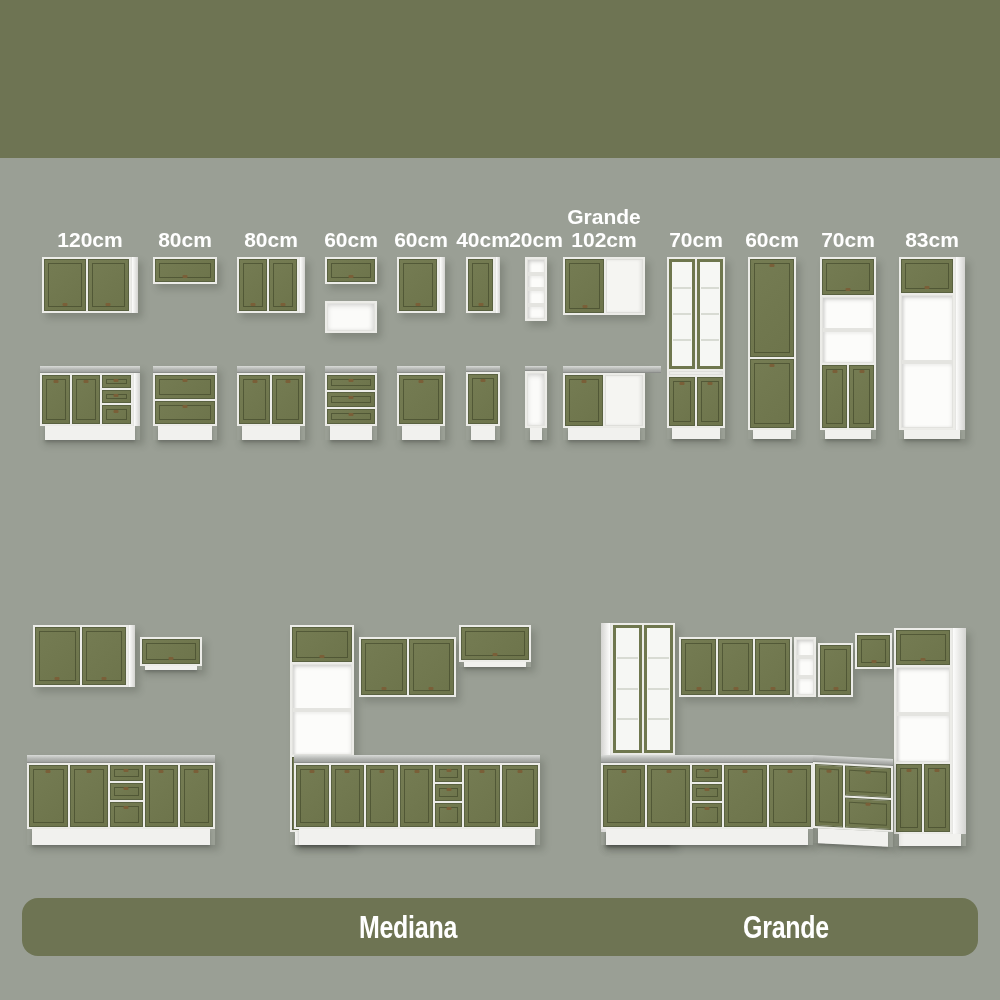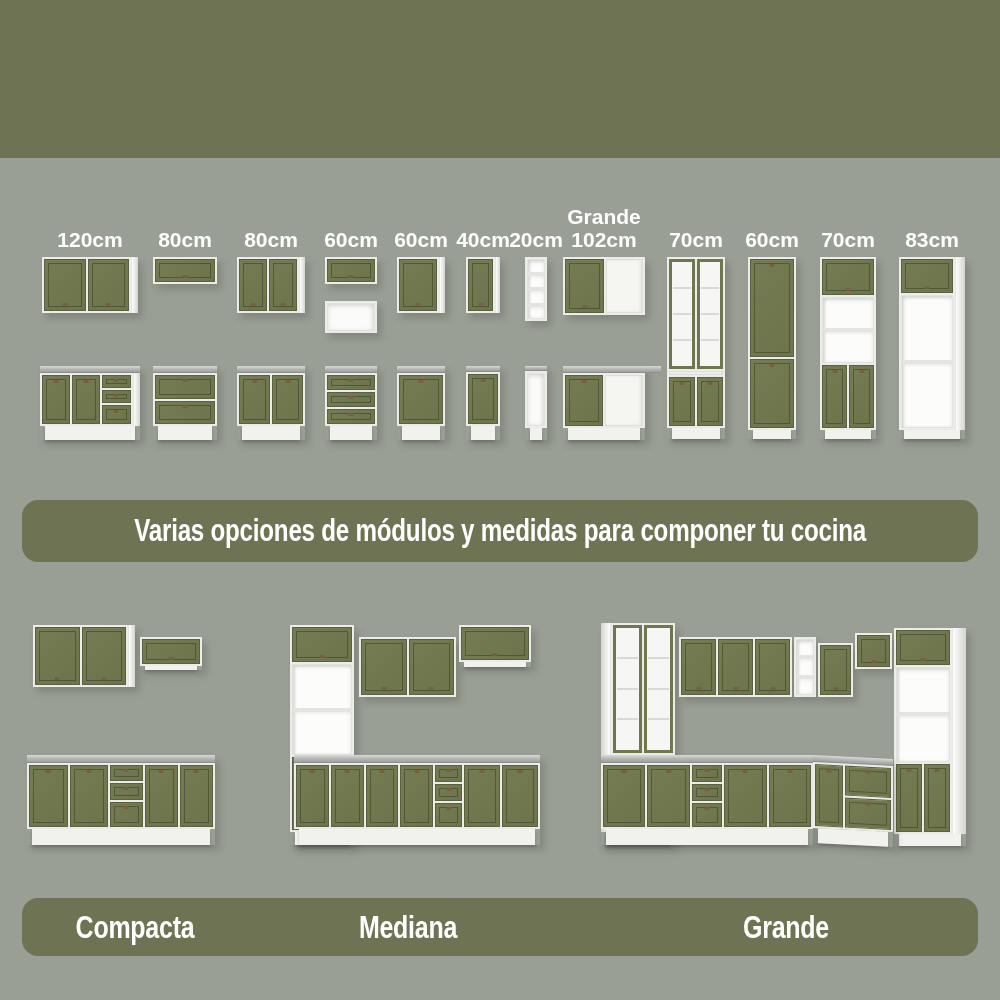--- a/index.html
+++ b/index.html
@@ -417,25 +417,20 @@
                 </div>
               </div>
             </div>
             <div class="side" style="width: 9px;"></div>
           </div>
           <div class="plinth" style="height: 9px;"></div>
         </div>
       </div>
     </div>
 
-  <div class="banner banner-top">
-    <div class="banner-text">
-      <span class="cond">Varias opciones de módulos y medidas para componer tu cocina</span>
-    </div>
-  </div>
 
   <div class="kitchens" id="kitchens">
       <div class="kgroup">
         <div class="cab" style="width: 102px; height: 62px; left: 33px; top: 35px;">
           <div class="mid">
             <div class="body">
               <div class="row" style="flex: 1 1 0%;">
                 <div class="cell c-door" style="flex: 1 1 0%;"></div>
                 <div class="cell c-door" style="flex: 1 1 0%;"></div>
               </div>
@@ -682,18 +677,17 @@
                 </div>
               </div>
             </div>
           </div>
           <div class="plinth" style="height: 15px;"></div>
         </div>
       </div>
     </div>
 
   <div class="banner banner-bottom">
-    <span class="klabel klabel-0"><span class="cond">Compacta</span></span>
     <span class="klabel klabel-2"><span class="cond">Grande</span></span>
     <span class="klabel klabel-1"><span class="cond">Mediana</span></span>
   </div>
 
 </div>
 
 </body></html>

